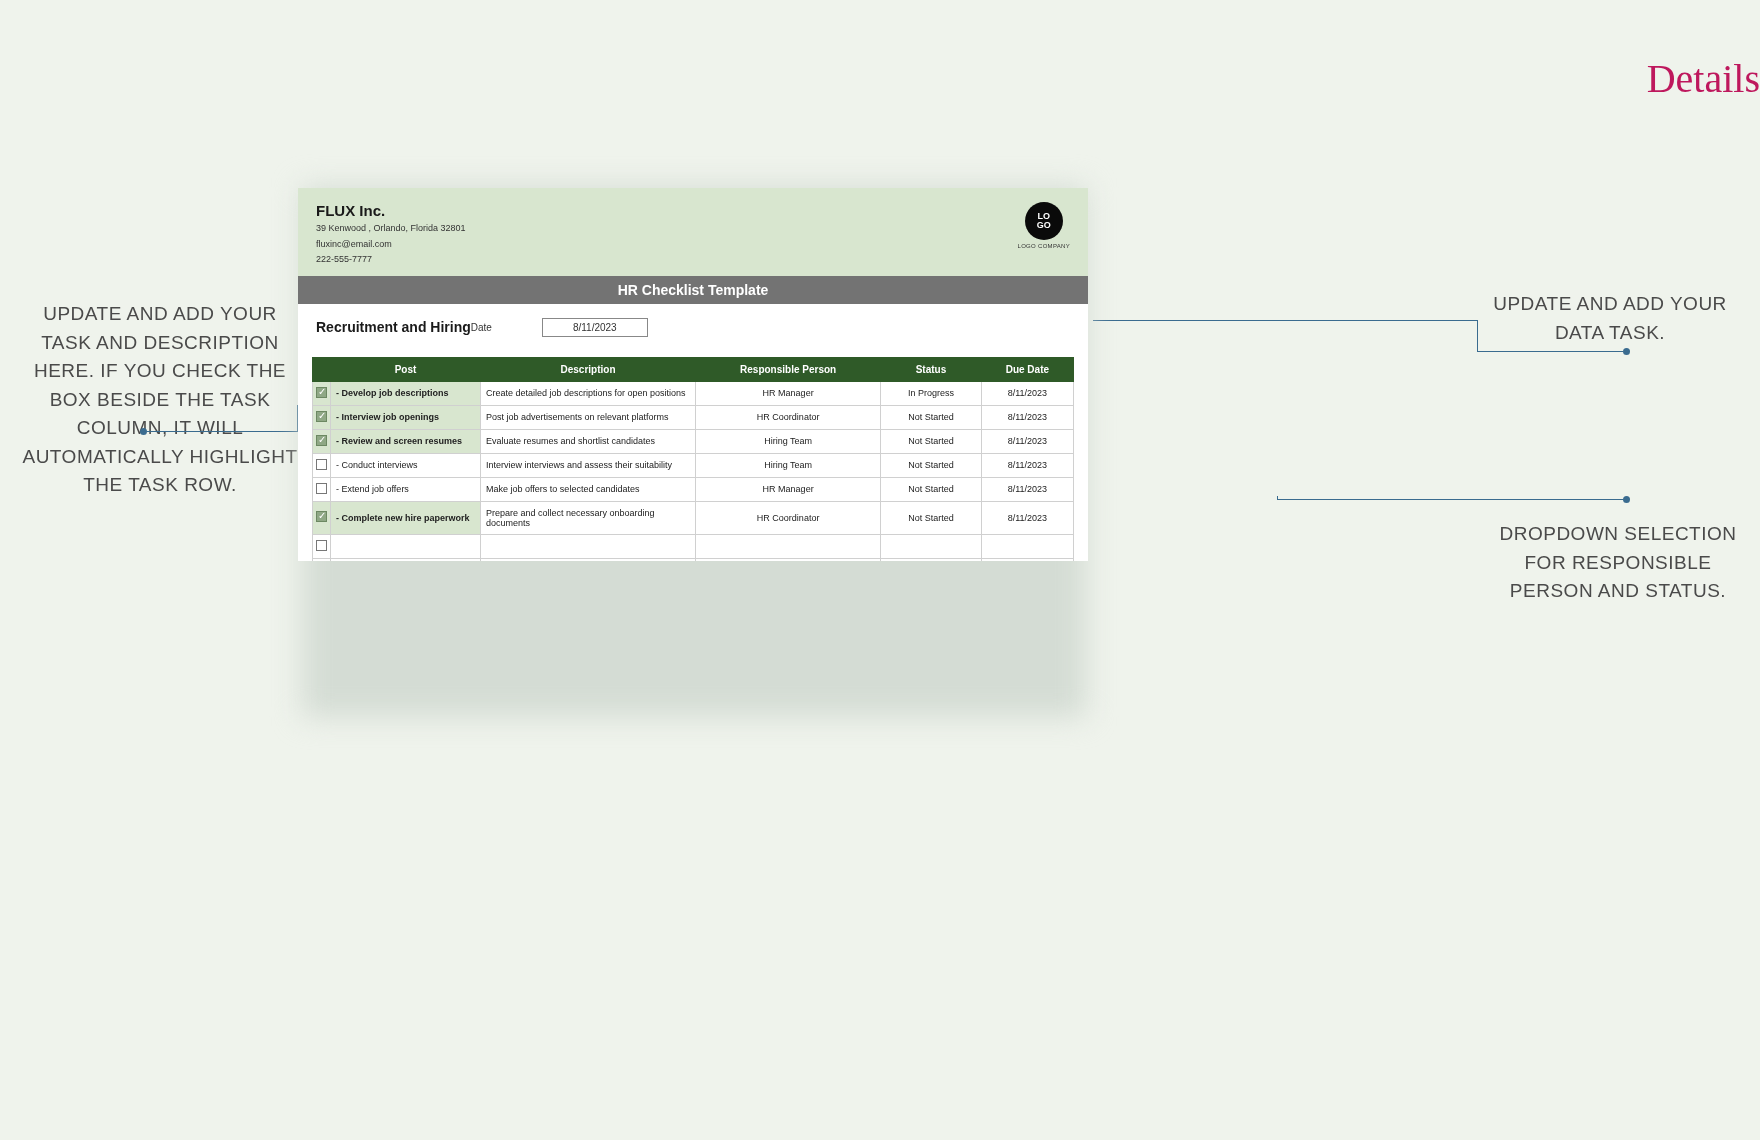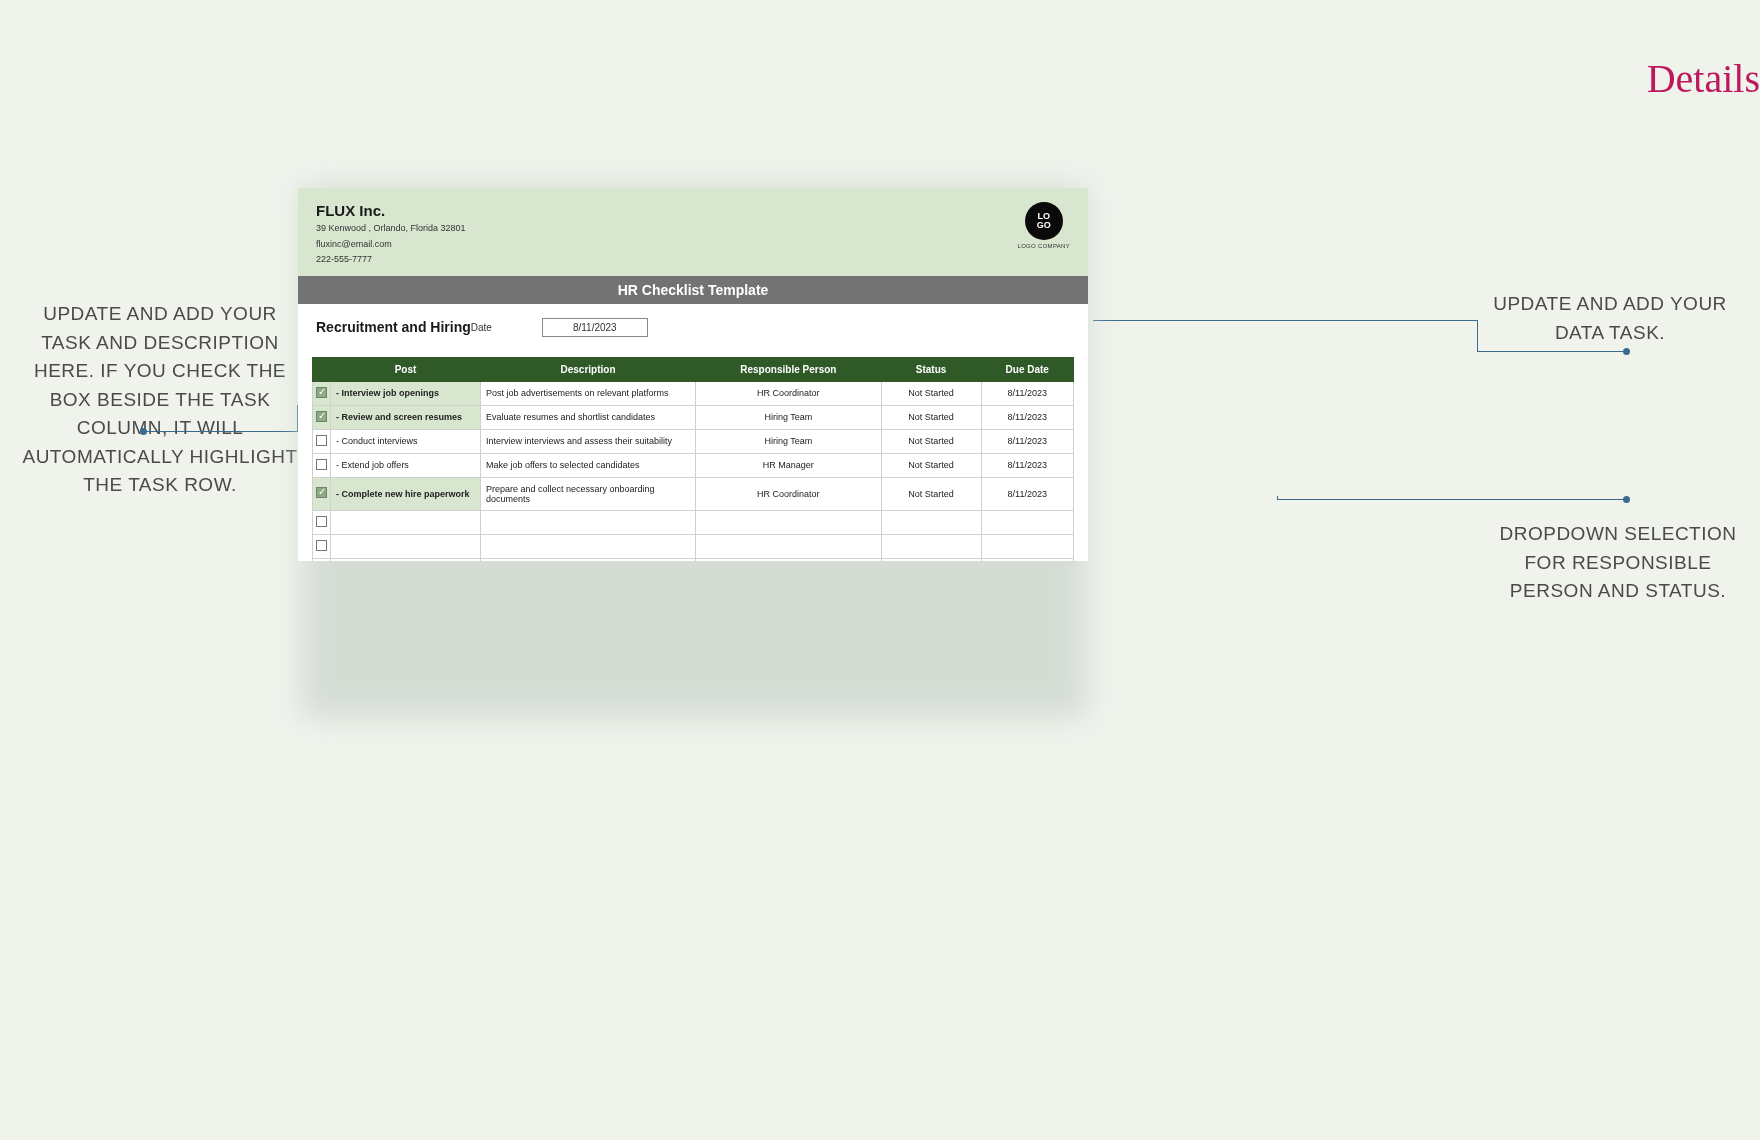--- a/index.html
+++ b/index.html
@@ -181,20 +181,28 @@
           <th>Post</th>
           <th>Description</th>
           <th>Responsible Person</th>
           <th>Status</th>
           <th>Due Date</th>
         </tr>
       </thead>
       <tbody id="tbody">
           <tr class="checked">
             <td class="chk-cell"><span class="chk on"></span></td>
+            <td class="task-cell">- Develop job descriptions</td>
+            <td class="desc-cell">Create detailed job descriptions for open positions</td>
+            <td class="resp-cell">HR Manager</td>
+            <td class="status-cell">In Progress</td>
+            <td class="due-cell">8/11/2023</td>
+          </tr>
+          <tr class="checked">
+            <td class="chk-cell"><span class="chk on"></span></td>
             <td class="task-cell">- Interview job openings</td>
             <td class="desc-cell">Post job advertisements on relevant platforms</td>
             <td class="resp-cell">HR Coordinator</td>
             <td class="status-cell">Not Started</td>
             <td class="due-cell">8/11/2023</td>
           </tr>
           <tr class="checked">
             <td class="chk-cell"><span class="chk on"></span></td>
             <td class="task-cell">- Review and screen resumes</td>
             <td class="desc-cell">Evaluate resumes and shortlist candidates</td>

